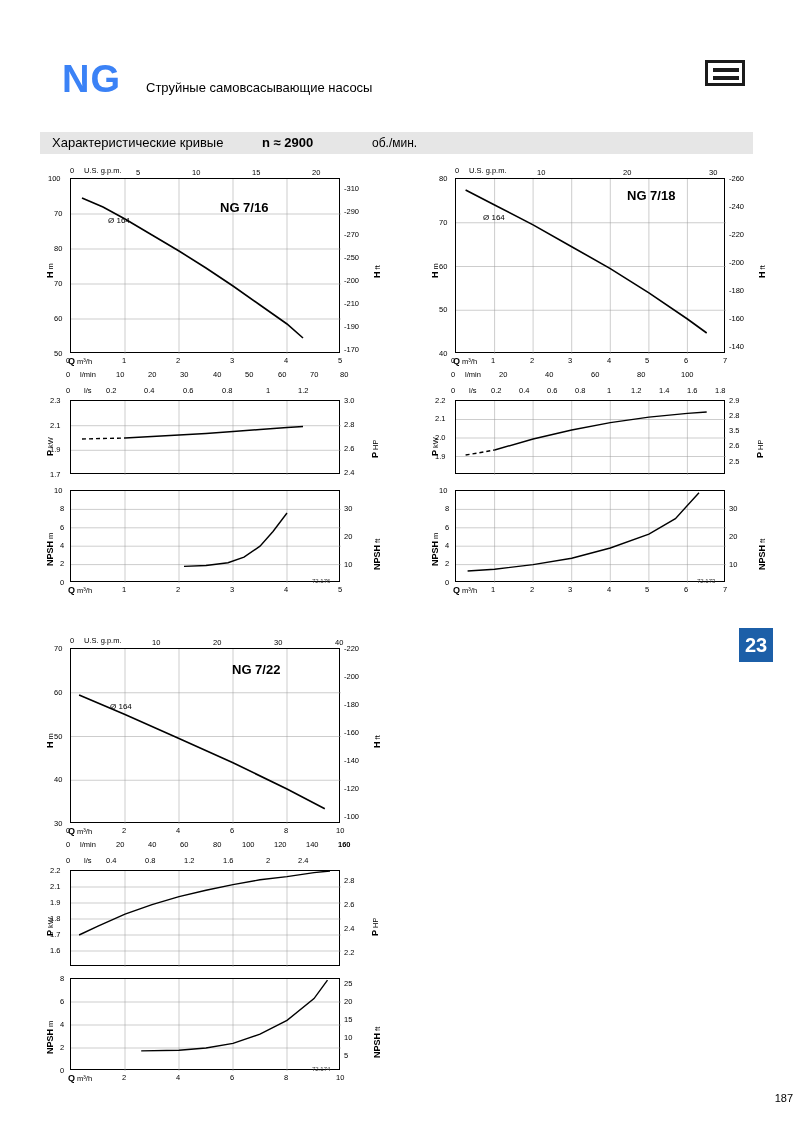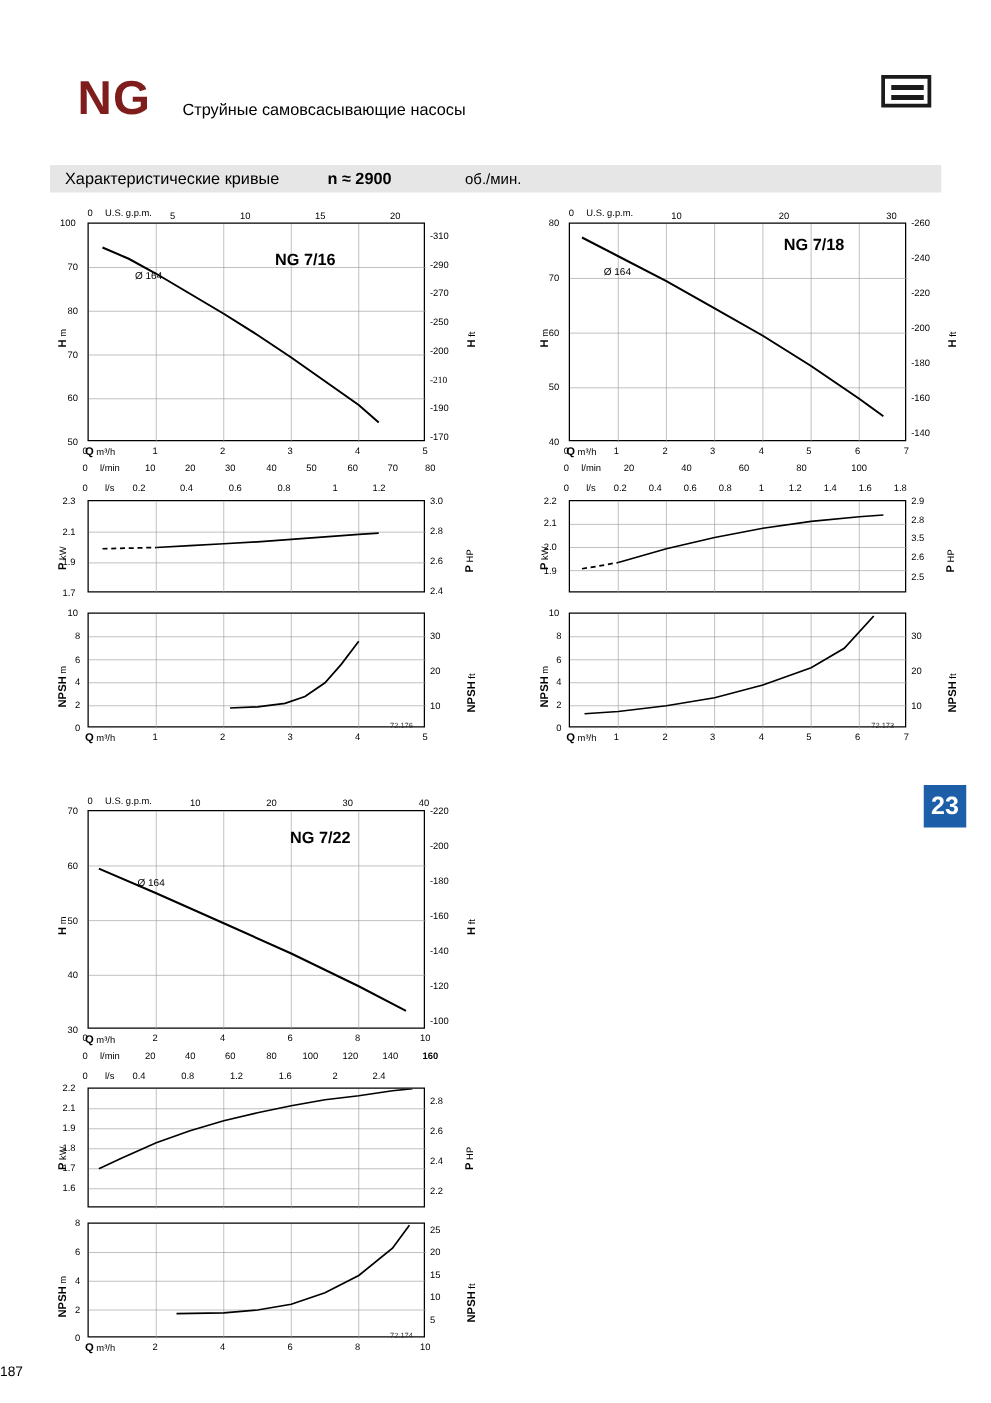--- a/index.html
+++ b/index.html
@@ -5,39 +5,39 @@
   html,body{margin:0;padding:0;}
   body{
     width:793px;height:1122px;background:#ffffff;
     font-family:"Liberation Sans", sans-serif;
     color:#000;position:relative;overflow:hidden;
   }
   .page{position:relative;width:793px;height:1122px;}
 
   
   .hdr{position:absolute;left:0;top:0;width:793px;height:120px;}
-  .ng-logo{position:absolute;left:62px;top:58px;font-size:38px;font-weight:bold;color:#7f1d1d;letter-spacing:1px;}
+  .ng-logo{position:absolute;left:62px;top:58px;font-size:38px;font-weight:bold;color:#3b82f6;letter-spacing:1px;}
   .hdr-sub{position:absolute;left:146px;top:80px;font-size:13px;color:#000;}
   .brand{position:absolute;right:40px;top:60px;display:flex;align-items:center;}
   .brand-mark{width:40px;height:26px;border:3px solid #1b1b1b;box-sizing:border-box;position:relative;margin-right:8px;}
   .brand-mark:before{content:"";position:absolute;left:5px;top:5px;width:26px;height:4px;background:#1b1b1b;}
   .brand-mark:after{content:"";position:absolute;left:5px;top:13px;width:26px;height:4px;background:#1b1b1b;}
   .brand-text{font-size:38px;font-weight:bold;letter-spacing:-1px;color:#111;}
   .brand-reg{font-size:11px;vertical-align:top;position:relative;top:-14px;left:1px;}
 
   
   .titlebar{position:absolute;left:40px;top:132px;width:713px;height:22px;background:#e6e6e6;}
   .titlebar .t1{position:absolute;left:12px;top:3px;font-size:13px;}
   .titlebar .t2{position:absolute;left:222px;top:3px;font-size:13px;font-weight:bold;text-align:center;}
   .titlebar .t3{position:absolute;left:332px;top:4px;font-size:12px;}
 
   
   .pagetab{position:absolute;right:20px;top:628px;width:34px;height:34px;background:#1c5fa8;color:#fff;
            font-size:20px;font-weight:bold;display:flex;align-items:center;justify-content:center;}
-  .folio{position:absolute;left:0;top:1092px;width:793px;text-align:left;font-size:11px;}
+  .folio{position:absolute;left:0;top:1092px;width:793px;text-align:right;font-size:11px;}
 
   
   .group{position:absolute;}
   .plot{position:absolute;border:1px solid #000;box-sizing:border-box;background:#fff;}
   .plot svg{position:absolute;left:0;top:0;}
   .lbl{position:absolute;font-size:7.5px;color:#000;white-space:nowrap;}
   .axtitle{position:absolute;font-size:9px;font-weight:bold;white-space:nowrap;}
   .axtitle .u{font-weight:normal;font-size:7.5px;}
   .vert{transform-origin:0 0;}
   .curvelabel{position:absolute;font-size:8px;white-space:nowrap;}
@@ -98,21 +98,21 @@
     <div class="lbl" style="left:14px;top:113px;">70</div>
     <div class="lbl" style="left:14px;top:148px;">60</div>
     <div class="lbl" style="left:14px;top:183px;">50</div>
     <div class="axtitle vert" style="left:5px;top:112px;transform:rotate(-90deg);">H<span class="u"> m</span></div>
 
     <div class="lbl" style="left:304px;top:18px;">-310</div>
     <div class="lbl" style="left:304px;top:41px;">-290</div>
     <div class="lbl" style="left:304px;top:64px;">-270</div>
     <div class="lbl" style="left:304px;top:87px;">-250</div>
     <div class="lbl" style="left:304px;top:110px;">-200</div>
-    <div class="lbl" style="left:304px;top:133px;font-family:Liberation Serif, serif;">-210</div>
+    <div class="lbl" style="left:304px;top:133px;">-210</div>
     <div class="lbl" style="left:304px;top:156px;">-190</div>
     <div class="lbl" style="left:304px;top:179px;">-170</div>
     <div class="axtitle vert" style="left:332px;top:112px;transform:rotate(-90deg);">H<span class="u"> ft</span></div>
 
     <div class="curvelabel" style="left:68px;top:50px;">Ø 164</div>
     <div class="modelname" style="left:180px;top:34px;">NG 7/16</div>
 
     <div class="axtitle" style="left:28px;top:190px;">Q<span class="u"> m³/h</span></div>
     <div class="lbl" style="left:26px;top:190px;">0</div>
     <div class="lbl" style="left:82px;top:190px;">1</div>

